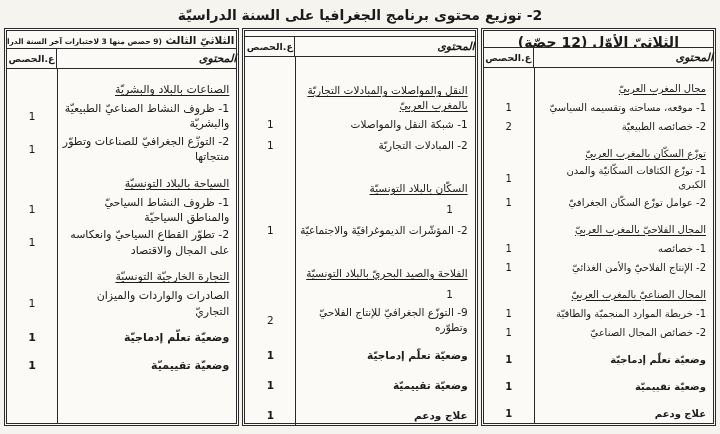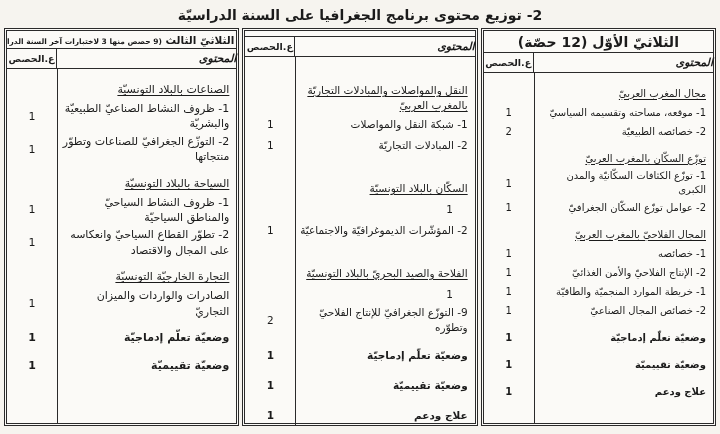--- a/index.html
+++ b/index.html
@@ -156,20 +156,24 @@
           <div class="num"></div>
         </div>
         <div class="row item">
           <div class="text">1- خصائصه</div>
           <div class="num">1</div>
         </div>
         <div class="row item">
           <div class="text">2- الإنتاج الفلاحيّ والأمن الغذائيّ</div>
           <div class="num">1</div>
         </div>
+        <div class="row heading">
+          <div class="text">المجال الصناعيّ بالمغرب العربيّ</div>
+          <div class="num"></div>
+        </div>
         <div class="row item">
           <div class="text">1- خريطة الموارد المنجميّة والطاقيّة</div>
           <div class="num">1</div>
         </div>
         <div class="row item">
           <div class="text">2- خصائص المجال الصناعيّ</div>
           <div class="num">1</div>
         </div>
         <div class="row special">
           <div class="text">وضعيّة تعلّم إدماجيّة</div>
@@ -251,21 +255,21 @@
       <span>الثلاثيّ الثالث</span>
       <span class="trimester-note">(9 حصص منها 3 لاختبارات آخر السنة الدراسيّة)</span>
     </div>
     <div class="col-subheader">
       <div class="content-label">المحتوى</div>
       <div class="sessions-label">ع.الحصص</div>
     </div>
     <div class="content-body">
       <div class="vline"></div>
     <div class="row heading">
-          <div class="text">الصناعات بالبلاد التونسيّة</div>
+          <div class="text">الصناعات بالبلاد والبشريّة</div>
           <div class="num"></div>
         </div>
         <div class="row item">
           <div class="text">1- ظروف النشاط الصناعيّ الطبيعيّة والبشريّة</div>
           <div class="num">1</div>
         </div>
         <div class="row item">
           <div class="text">2- التوزّع الجغرافيّ للصناعات وتطوّر منتجاتها</div>
           <div class="num">1</div>
         </div>

